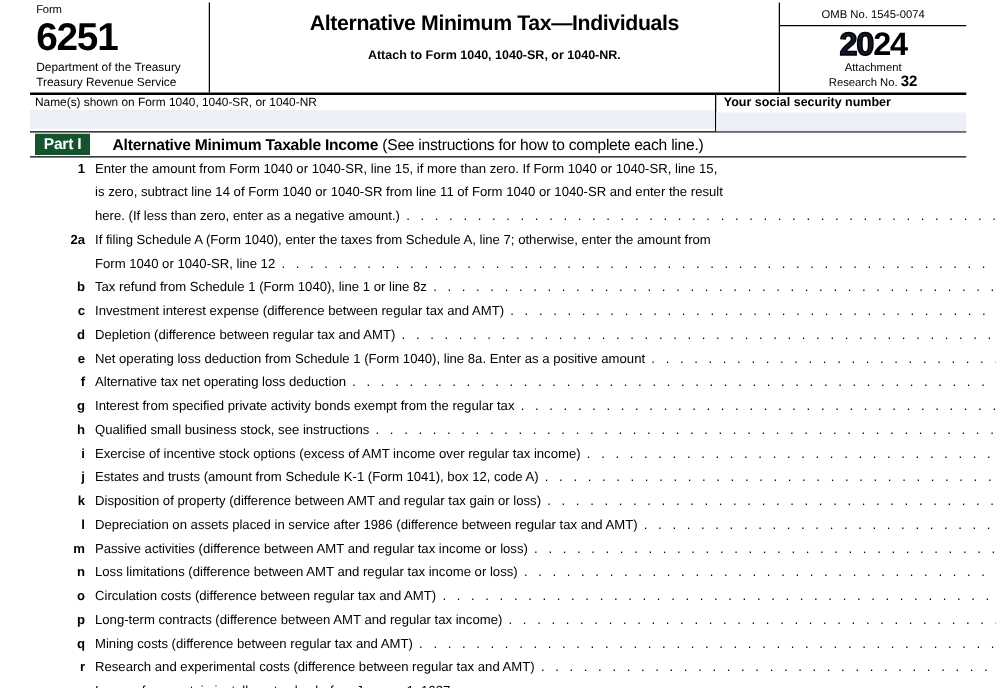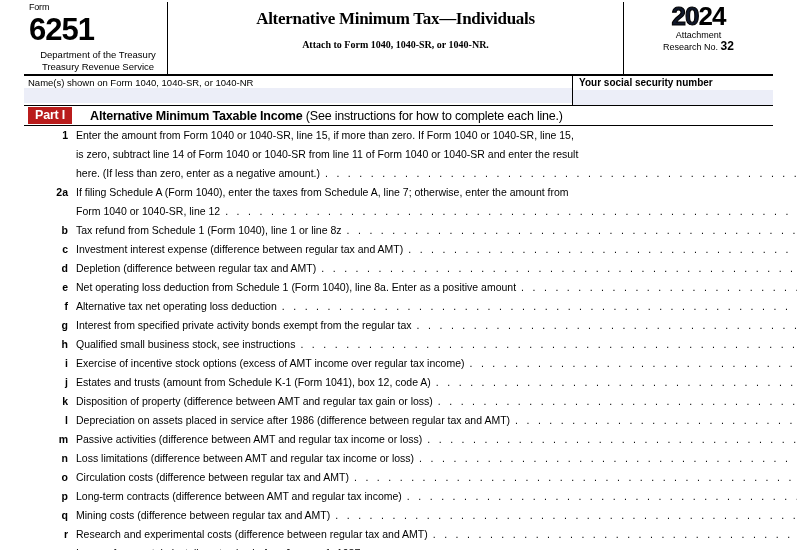--- a/index.html
+++ b/index.html
@@ -12,23 +12,23 @@
   .form{
     position:absolute;left:24px;top:2px;width:749px;
   }
 
   
   .hdr{display:flex;border-bottom:2px solid #000;}
   .hdr-left{width:143px;flex:0 0 143px;border-right:1.5px solid #000;padding-top:2px;}
   .formline{display:flex;align-items:baseline;padding-left:5px;flex-direction:column;}
   .formword{font-size:9px;letter-spacing:-.2px;padding-right:3px;position:relative;top:-2px;}
   .formnum{font-size:31px;font-weight:bold;line-height:31px;letter-spacing:-1px;}
-  .dept{font-size:9.5px;line-height:11.5px;padding-left:5px;padding-top:4px;padding-bottom:2px;text-align:center;}
-
-  .hdr-mid{flex:1 1 auto;text-align:center;border-right:1.5px solid #000;padding:0 4px;font-family:Liberation Serif, serif;}
+  .dept{font-size:9.5px;line-height:11.5px;padding-left:5px;padding-top:4px;padding-bottom:2px;}
+
+  .hdr-mid{flex:1 1 auto;text-align:center;border-right:1.5px solid #000;padding:0 4px;}
   .title{font-size:17px;font-weight:bold;line-height:20px;padding-top:7px;letter-spacing:-.3px;}
   .attach{font-size:10px;font-weight:bold;line-height:13px;padding-top:9px;}
   .goto{font-size:10px;font-weight:bold;line-height:13px;padding-bottom:3px;}
   .goto i{font-style:italic;}
 
   .hdr-right{width:149px;flex:0 0 149px;text-align:center;}
   .omb{font-size:9px;line-height:12px;padding-top:3px;border-bottom:1px solid #000;padding-bottom:3px;}
   .yr{font-size:26px;font-weight:bold;line-height:27px;padding-top:1px;letter-spacing:-1px;}
   .yr .hollow{color:#0f172a;-webkit-text-stroke:1.1px #000;text-shadow:
       0 0 0 transparent;}
@@ -38,21 +38,21 @@
   
   .namerow{display:flex;border-bottom:1.5px solid #000;}
   .namecell{flex:1 1 auto;border-right:1.5px solid #000;}
   .ssncell{width:200px;flex:0 0 200px;}
   .smalllabel{font-size:9.5px;padding:1px 0 0 4px;line-height:11px;}
   .ssnlabel{font-size:10px;font-weight:bold;padding:1px 0 2px 6px;line-height:11px;}
   .fillline{height:15px;background:#eceef8;}
 
   
   .partbar{display:flex;align-items:center;border-bottom:1.5px solid #000;height:19px;}
-  .parttag{background:#b91c1c;color:#fff;font-size:12.5px;font-weight:bold;
+  .parttag{background:#14532d;color:#fff;font-size:12.5px;font-weight:bold;
            padding:1px 7px 2px 7px;margin-left:4px;letter-spacing:-.2px;}
   .parttitle{font-size:12.5px;font-weight:bold;margin-left:18px;letter-spacing:-.2px;}
   .parttitle span.reg{font-weight:normal;}
 
   
   .rows{border-bottom:1.5px solid #000;}
   .row{display:flex;}
   .txtcol{flex:1 1 auto;position:relative;}
   .lineno{
     position:absolute;left:0;width:44px;text-align:right;
@@ -78,20 +78,21 @@
         <div>Treasury Revenue Service</div>
       </div>
     </div>
 
     <div class="hdr-mid">
       <div class="title">Alternative Minimum Tax—Individuals</div>
       <div class="attach">Attach to Form 1040, 1040-SR, or 1040-NR.</div>
     </div>
 
     <div class="hdr-right">
+      <div class="omb">OMB No. 1545-0074</div>
       <div class="yr"><span class="hollow">20</span><span>24</span></div>
       <div class="seq">
         <div>Attachment</div>
         <div><span>Research No. </span><b>32</b></div>
       </div>
     </div>
   </div>
 
   <div class="namerow">
     <div class="namecell">

